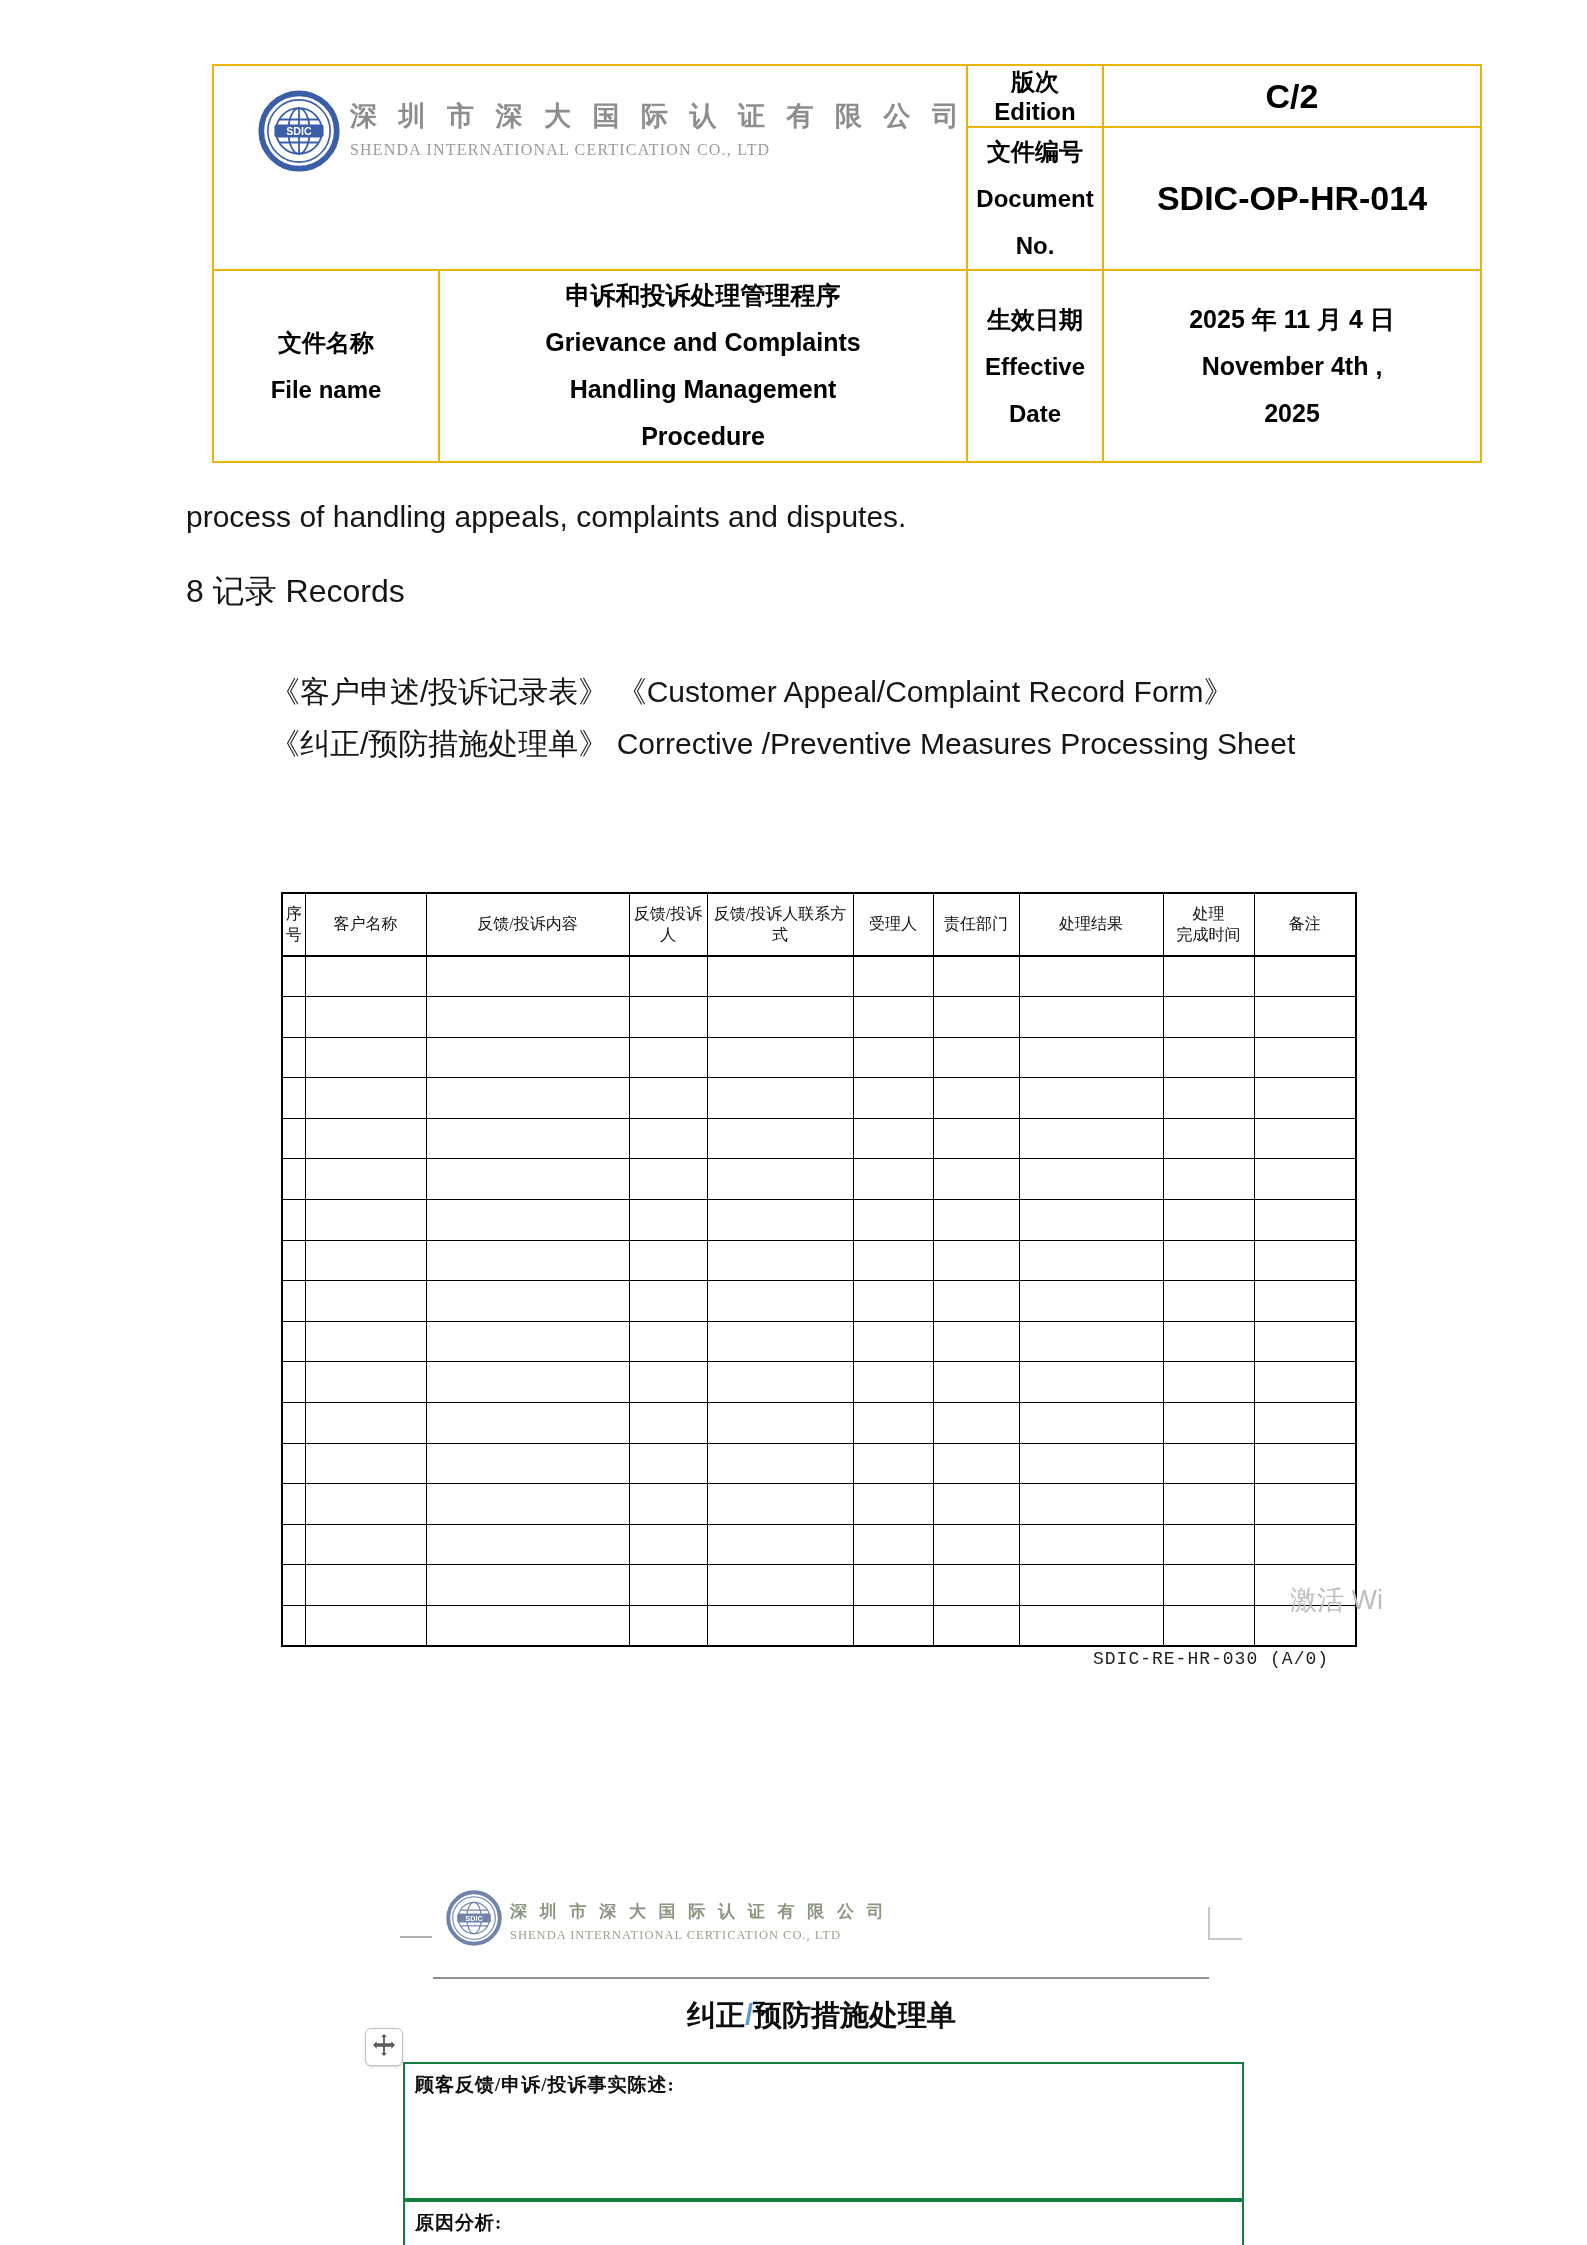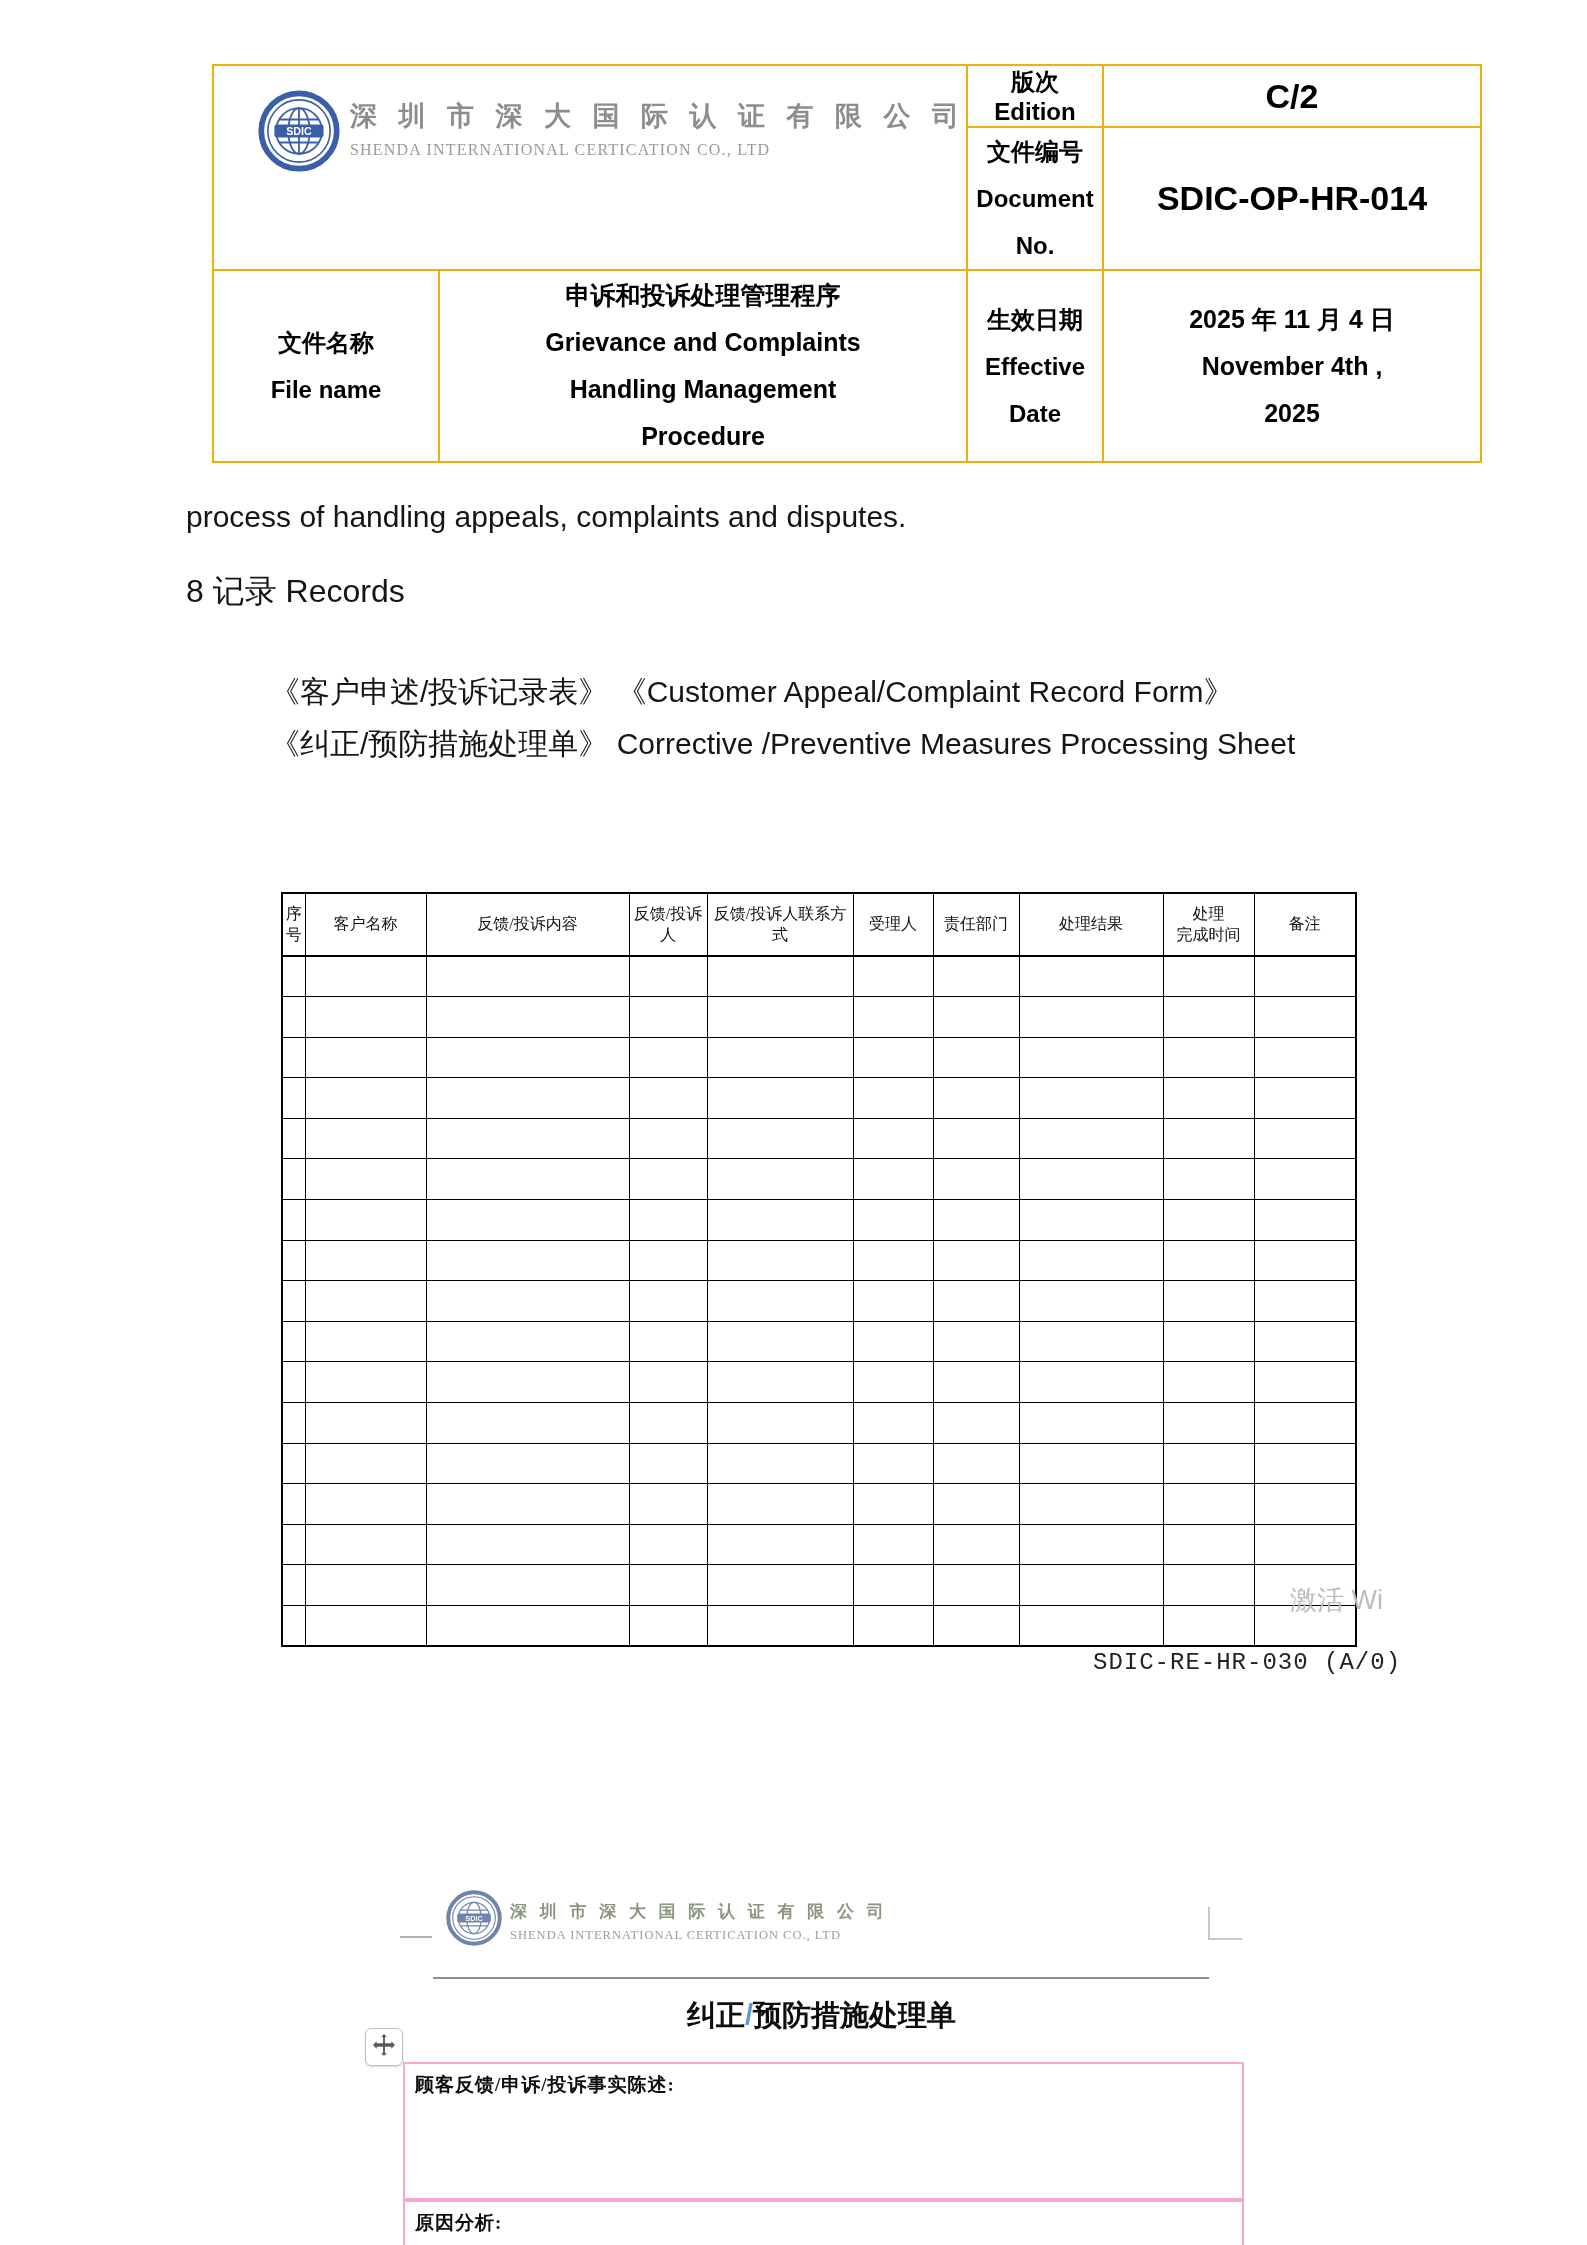--- a/index.html
+++ b/index.html
@@ -28,39 +28,39 @@
   .record-title{position:absolute;left:281px;top:830px;width:1074px;text-align:center;
                 font-size:28px;font-weight:bold;color:#000;}
   .record-table{position:absolute;left:281px;top:892px;border-collapse:collapse;table-layout:fixed;
                 font-family:"Liberation Serif",serif;}
   .record-table th,.record-table td{border:1px solid #000;padding:1px;}
   .record-table{border:2px solid #000;}
   .record-table thead th{font-weight:normal;font-size:16px;line-height:1.3;text-align:center;
                          vertical-align:middle;white-space:pre-line;border-bottom:2px solid #000;}
   .record-table thead tr{height:63px;}
   .record-table tbody tr{height:40.6px;}
-  .footer-code{position:absolute;left:1093px;top:1649px;font-size:24px;letter-spacing:1px;
+  .footer-code{position:absolute;left:1093px;top:1649px;font-size:18px;letter-spacing:1px;
                font-family:"Liberation Mono",monospace;color:#222;}
   .watermark{position:absolute;left:1290px;top:1582px;font-size:27px;color:#bdbdbd;}
   
   .sf-dash{position:absolute;left:400px;top:1936px;width:32px;height:2px;background:#b0b0b0;}
   .sf-logo{position:absolute;left:446px;top:1890px;display:flex;align-items:flex-start;}
   .sf-logo-text{margin-left:8px;padding-top:10px;}
   .sf-zh{font-size:17px;letter-spacing:4px;color:#8b957f;font-weight:bold;white-space:nowrap;}
   .sf-en{font-size:12.5px;letter-spacing:1px;color:#99a18d;font-family:"Liberation Serif",serif;
          white-space:nowrap;margin-top:5px;}
   .sf-rule{position:absolute;left:433px;top:1977px;width:776px;height:2px;background:#8f8f8f;}
   .sf-title{position:absolute;left:403px;top:1996px;width:837px;text-align:center;
             font-size:29px;font-weight:bold;color:#0d0d0d;}
   .move-handle{position:absolute;left:365px;top:2028px;width:36px;height:36px;background:#fff;
                border:1px solid #bfbfbf;border-radius:6px;box-shadow:0 1px 2px rgba(0,0,0,.15);
                display:flex;align-items:center;justify-content:center;}
   .crop-v{position:absolute;left:1208px;top:1907px;width:2px;height:31px;background:#c8c8c8;}
   .crop-h{position:absolute;left:1208px;top:1938px;width:34px;height:2px;background:#c8c8c8;}
-  .sf-box{position:absolute;left:403px;width:837px;border:2px solid #f9a8d4;background:#fff;}
+  .sf-box{position:absolute;left:403px;width:837px;border:2px solid #15803d;background:#fff;}
   .sf-box1{top:2062px;height:134px;}
   .sf-box2{top:2200px;height:70px;}
   .sf-box-label{font-size:19px;font-weight:bold;color:#0d0d0d;padding:8px 0 0 10px;
                 font-family:"Liberation Serif",serif;letter-spacing:1px;}
 </style>
 </head>
 <body>
 
 <div class="page">
 

